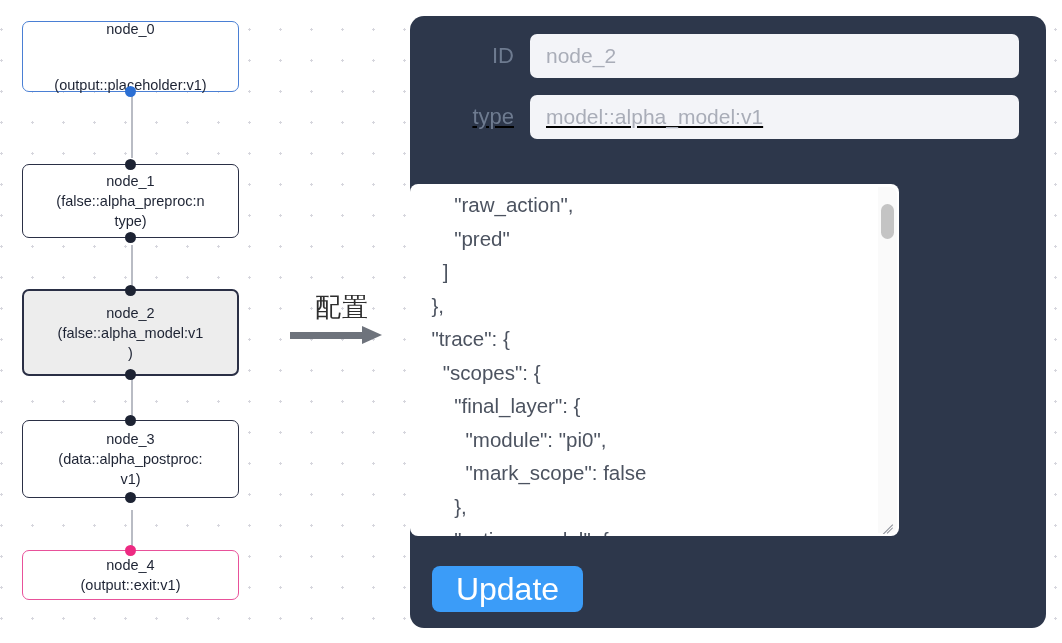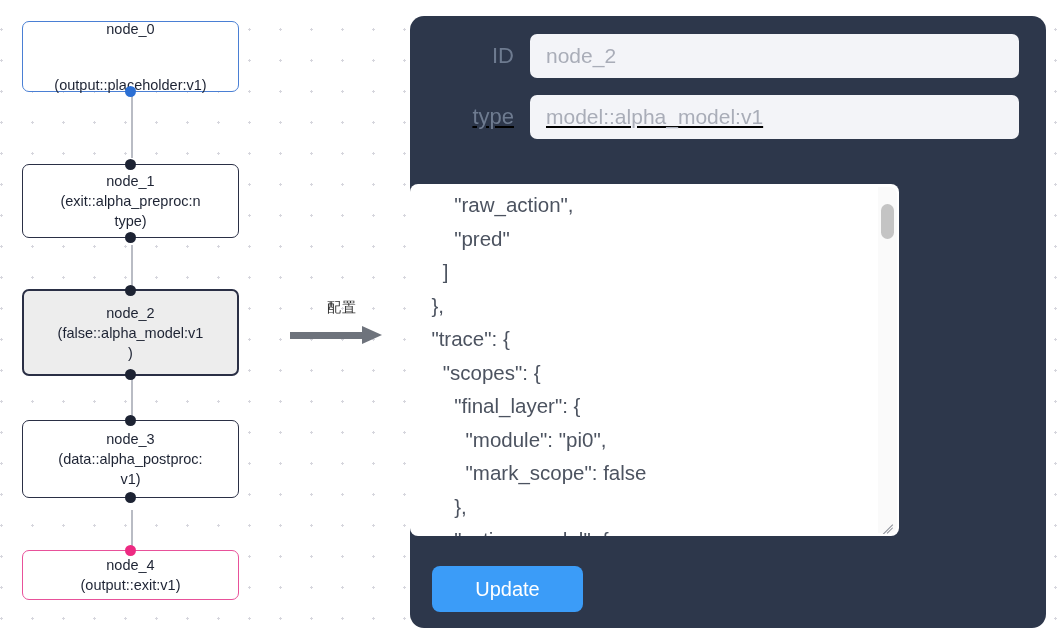--- a/index.html
+++ b/index.html
@@ -81,21 +81,21 @@
 
   
   #arrow-annotation {
     position: absolute;
     left: 288px; top: 295px;
     width: 108px;
     text-align: center;
   }
   #arrow-label {
     font-family: Liberation Serif, serif;
-    font-size: 14px;
+    font-size: 26px;
     color: #2e2e2e;
     letter-spacing: 1px;
     line-height: 26px;
   }
   #arrow-shape {
     position: relative;
     margin-top: 5px;
     height: 18px;
   }
   #arrow-shape .shaft {
@@ -217,21 +217,21 @@
   #update-button {
     position: absolute;
     left: 22px; top: 550px;
     min-width: 151px;
     height: 46px;
     background: #3b9cf8;
     color: #ffffff;
     border: none;
     border-radius: 8px;
     font-family: "Liberation Sans", sans-serif;
-    font-size: 20px;
+    font-size: 32px;
     cursor: pointer;
     padding: 0 16px;
   }
 </style>
 </head>
 <body>
 
 <div id="root">
 
   <div id="graph-canvas">
@@ -242,21 +242,21 @@
     <div class="edge-line" style="top:510px;height:40px;"></div>
 
     <div class="node is-input" style="top:21px;height:71px;">
       <div class="node-title">node_0</div>
       <div class="node-sub">(output::placeholder:v1)</div>
       <span class="handle bottom blue"></span>
     </div>
 
     <div class="node" style="top:148px;height:74px;margin-top:16px;">
       <div class="node-title">node_1</div>
-      <div class="node-sub">(exit::alpha_preproc:n</div>
+      <div class="node-sub">(false::alpha_preproc:n</div>
       <div class="node-sub">type)</div>
       <span class="handle top"></span>
       <span class="handle bottom"></span>
     </div>
 
     <div class="node is-selected" style="top:289px;height:87px;">
       <div class="node-title">node_2</div>
       <div class="node-sub">(false::alpha_model:v1</div>
       <div class="node-sub">)</div>
       <span class="handle top"></span>

